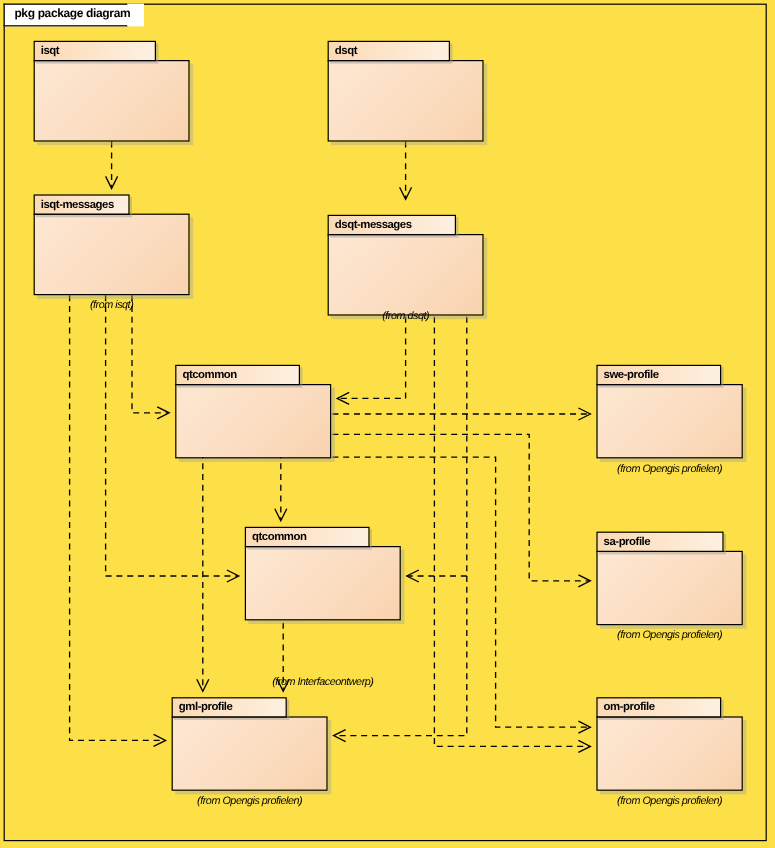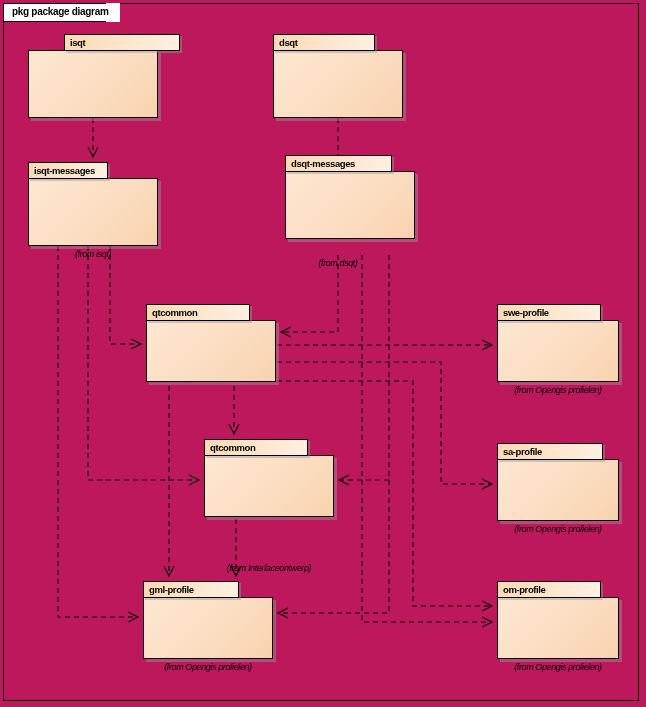--- a/index.html
+++ b/index.html
@@ -8,21 +8,21 @@
     padding: 0;
     background: #ffffff;
   }
   body {
     font-family: "Liberation Sans", sans-serif;
   }
   #diagram-root {
     position: relative;
     width: 646px;
     height: 707px;
-    background: #be185d;
+    background: #fde047;
     overflow: hidden;
   }
   
   .frame-border {
     position: absolute;
     left: 3px;
     top: 3px;
     width: 636px;
     height: 698px;
     border: 1px solid #000000;
@@ -238,39 +238,39 @@
 
     <g>
       <path class="dep" d="M389,480 L340,480"></path>
       <polyline class="head" points="349,475 339,480 349,485"></polyline>
     </g>
 
   </svg>
 
   <div id="packages-layer">
       <div class="pkg" style="left: 28px; top: 34px; width: 130px; height: 84px;">
-        <div class="pkg-tab" style="width: 116px; margin-left: 36px;">
+        <div class="pkg-tab" style="width: 102px;">
           <div class="pkg-tab-label">isqt</div>
         </div>
         <div class="pkg-body" style="width: 130px; height: 68px;"></div>
       </div>
       <div class="pkg" style="left: 273px; top: 34px; width: 130px; height: 84px; text-align: center;">
         <div class="pkg-tab" style="width: 102px;">
           <div class="pkg-tab-label">dsqt</div>
         </div>
         <div class="pkg-body" style="width: 130px; height: 68px;"></div>
       </div>
       <div class="pkg" style="left: 28px; top: 162px; width: 130px; height: 84px;">
         <div class="pkg-tab" style="width: 80px;">
           <div class="pkg-tab-label">isqt-messages</div>
         </div>
         <div class="pkg-body" style="width: 130px; height: 68px;"></div>
       </div>
       <div class="pkg-from" style="left: 28px; top: 249px; width: 130px;">(from isqt)</div>
-      <div class="pkg" style="left: 273px; top: 155px; width: 130px; height: 84px; margin-left: 12px;">
+      <div class="pkg" style="left: 273px; top: 179px; width: 130px; height: 84px;">
         <div class="pkg-tab" style="width: 107px;">
           <div class="pkg-tab-label">dsqt-messages</div>
         </div>
         <div class="pkg-body" style="width: 130px; height: 68px;"></div>
       </div>
       <div class="pkg-from" style="left: 273px; top: 258px; width: 130px;">(from dsqt)</div>
       <div class="pkg" style="left: 146px; top: 304px; width: 130px; height: 78px;">
         <div class="pkg-tab" style="width: 104px;">
           <div class="pkg-tab-label">qtcommon</div>
         </div>

